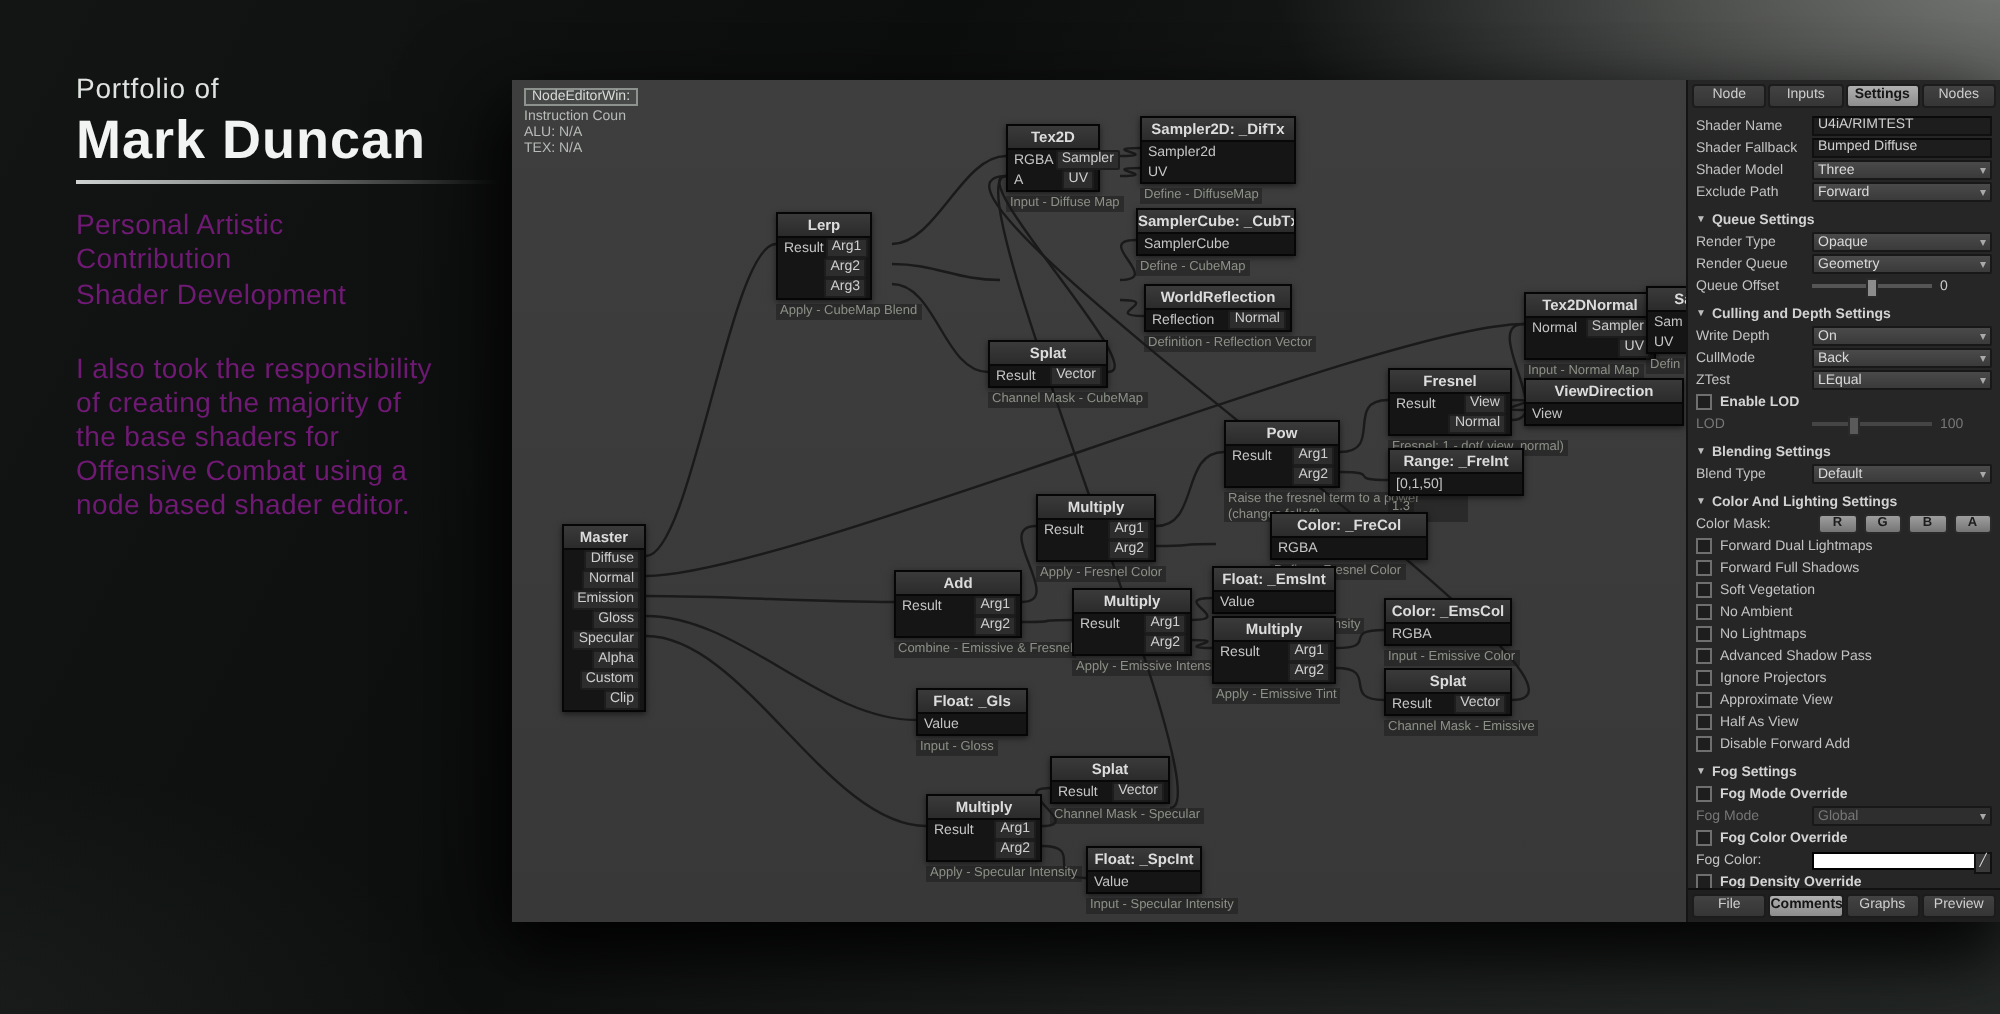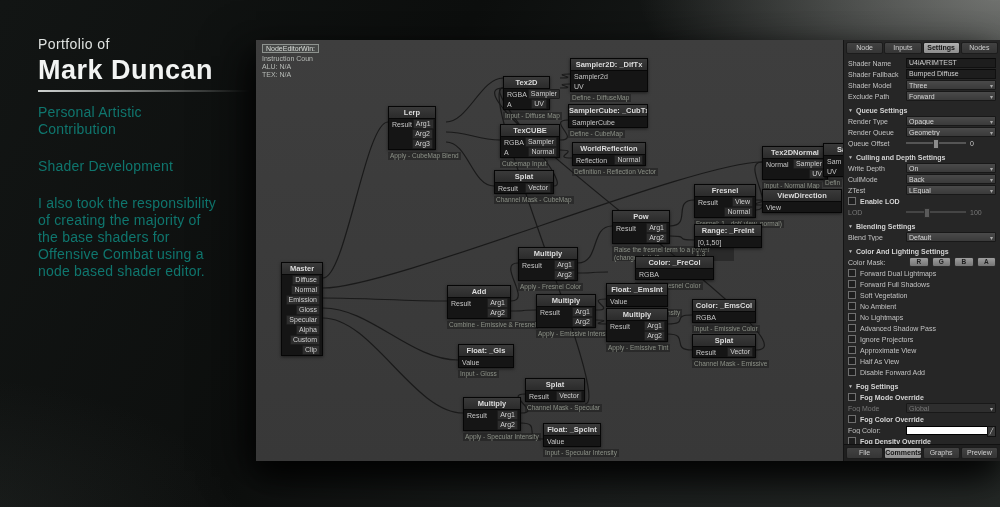--- a/index.html
+++ b/index.html
@@ -9,22 +9,22 @@
     background:
       radial-gradient(620px 320px at 102% -4%, rgba(215,215,210,0.50), rgba(215,215,210,0) 62%),
       radial-gradient(500px 260px at -5% 105%, rgba(130,140,135,0.10), rgba(0,0,0,0) 60%),
       linear-gradient(118deg,#121514 0%,#0d0f0e 38%,#1b1e1d 68%,#242826 100%);
   }
   
   .intro{position:absolute;left:38px;top:36px;width:215px;color:#ccd1cf;}
   .kicker{font-size:14px;letter-spacing:.4px;color:#dfe3e1;}
   .name{font-size:27px;font-weight:bold;letter-spacing:.5px;color:#f2f4f3;margin:4px 0 6px 0;line-height:1.05;white-space:nowrap;}
   .rule{height:2px;width:212px;background:linear-gradient(to right,#cfd3d1,rgba(207,211,209,0));margin-bottom:12px;}
-  .role,.sectionline,.bodytext{font-size:14px;line-height:1.22;white-space:pre-line;color:#0f766e;letter-spacing:.2px;}
-  .sectionline{margin-top:19px;}
+  .role,.sectionline,.bodytext{font-size:14px;line-height:1.22;white-space:pre-line;color:#701a75;letter-spacing:.2px;}
+  .sectionline{}
   .bodytext{margin-top:20px;}
   
   .shot{
     position:absolute;left:256px;top:40px;width:744px;height:421px;
     box-shadow:0 16px 30px rgba(0,0,0,.8), -12px 10px 40px rgba(0,0,0,.55);
     display:flex;background:#3b3b3b;
   }
   .canvas{position:relative;width:587px;height:421px;overflow:hidden;
     background:linear-gradient(180deg,#3e3e3e,#383838);}
   .canvas svg{position:absolute;left:0;top:0;z-index:1;}
@@ -124,21 +124,21 @@
         <path d="M436,310 C414,310 434,294 412,294" fill="none" stroke="#1a1a1a" stroke-width="1.2"></path>
         <path d="M247,48 C177,48 570,310 500,310" fill="none" stroke="#1a1a1a" stroke-width="1.2"></path>
         <path d="M247,48 C225,48 320,146 298,146" fill="none" stroke="#1a1a1a" stroke-width="1.2"></path>
         <path d="M247,48 C218.3,48 357.7,364 329,364" fill="none" stroke="#1a1a1a" stroke-width="1.2"></path>
         <path d="M567,119 C545,119 594,122 572,122" fill="none" stroke="#1a1a1a" stroke-width="1.2"></path>
         <path d="M567,129 C545,129 594,132 572,132" fill="none" stroke="#1a1a1a" stroke-width="1.2"></path>
         <path d="M287,399 C265,399 287,383 265,383" fill="none" stroke="#1a1a1a" stroke-width="1.2"></path>
         <path d="M269,354 C247,354 287,373 265,373" fill="none" stroke="#1a1a1a" stroke-width="1.2"></path>
       </svg>
     <div id="nodes">
-        <div class="node" style="left: 247px; top: 36px; width: 47px;">
+        <div class="node" style="left: 247px; top: 22px; width: 47px;">
           <div class="nbox">
             <div class="ntitle">Tex2D</div>
             <div class="nrow">
               <span class="pl">RGBA</span>
               <span class="pr">Sampler</span>
             </div>
             <div class="nrow">
               <span class="pl">A</span>
               <span class="pr">UV</span>
             </div>
@@ -174,34 +174,20 @@
           <div class="ncap">Apply - CubeMap Blend</div>
         </div>
         <div class="node" style="left: 312px; top: 64px; width: 80px;">
           <div class="nbox">
             <div class="ntitle">SamplerCube: _CubTx</div>
             <div class="nrow">
               <span class="pl">SamplerCube</span>
             </div>
           </div>
           <div class="ncap">Define - CubeMap</div>
-        </div>
-        <div class="node" style="left: 244px; top: 84px; width: 60px;">
-          <div class="nbox">
-            <div class="ntitle">TexCUBE</div>
-            <div class="nrow">
-              <span class="pl">RGBA</span>
-              <span class="pr">Sampler</span>
-            </div>
-            <div class="nrow">
-              <span class="pl">A</span>
-              <span class="pr">Normal</span>
-            </div>
-          </div>
-          <div class="ncap">Cubemap Input</div>
         </div>
         <div class="node" style="left: 316px; top: 102px; width: 74px; border-radius: 15px;">
           <div class="nbox">
             <div class="ntitle">WorldReflection</div>
             <div class="nrow">
               <span class="pl">Reflection</span>
               <span class="pr">Normal</span>
             </div>
           </div>
           <div class="ncap">Definition - Reflection Vector</div>

